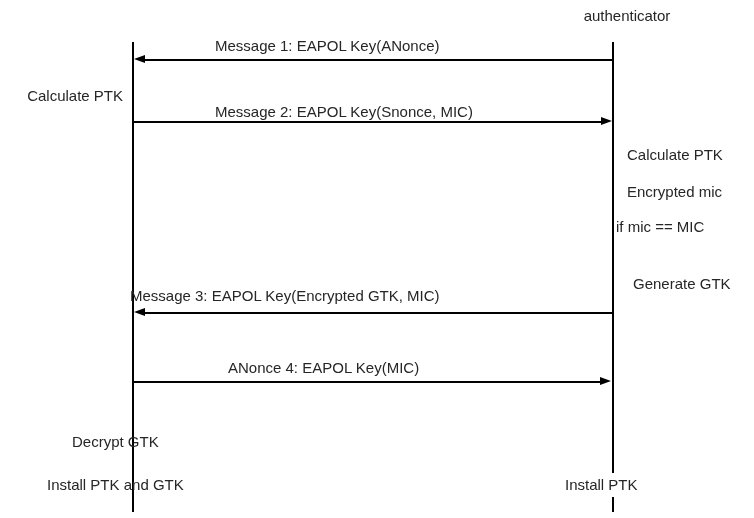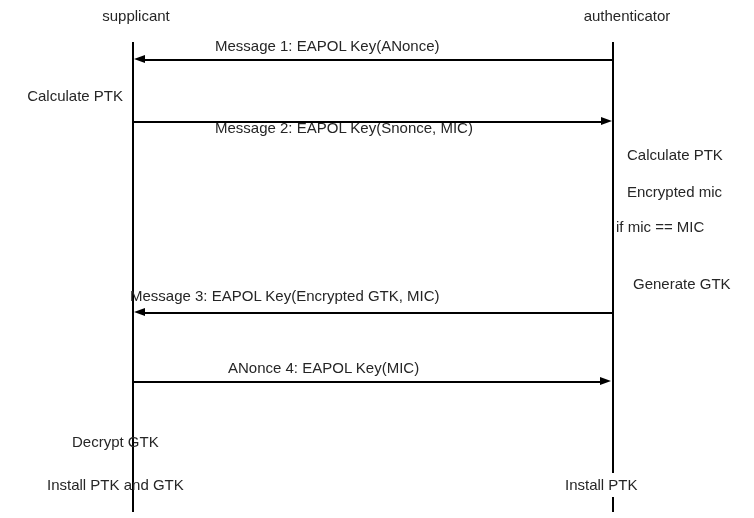--- a/index.html
+++ b/index.html
@@ -47,34 +47,33 @@
     white-space: nowrap;
     line-height: 16px;
   }
   .align-right { text-align: right; }
 </style>
 </head>
 <body>
 
 <div class="canvas">
 
-  <div class="abs actor-label" style="left:56px; top:7px;">supplicant</div>
   <div class="abs actor-label" style="left:547px; top:7px;">authenticator</div>
 
   <div class="abs lifeline" style="left:132px; top:42px; height:470px;"></div>
   <div class="abs lifeline" style="left:612px; top:42px; height:431px;"></div>
   <div class="abs lifeline" style="left:612px; top:497px; height:15px;"></div>
 
   <div class="abs msg-label" style="left:215px; top:38px;">Message 1: EAPOL Key(ANonce)</div>
   <div class="abs msg-line" style="left:144px; top:59px; width:469px;"></div>
   <div class="abs arrowhead-left" style="left:134px; top:55px;"></div>
 
   <div class="abs note-label align-right" style="left:0px; top:88px; width:123px;">Calculate PTK</div>
 
-  <div class="abs msg-label" style="left:215px; top:120px;text-align:center;">Message 2: EAPOL Key(Snonce, MIC)</div>
+  <div class="abs msg-label" style="left:215px; top:104px;text-align:center;">Message 2: EAPOL Key(Snonce, MIC)</div>
   <div class="abs msg-line" style="left:133px; top:121px; width:469px;"></div>
   <div class="abs arrowhead-right" style="left:601px; top:117px;"></div>
 
   <div class="abs note-label" style="left:627px; top:147px;">Calculate PTK</div>
   <div class="abs note-label" style="left:627px; top:184px;">Encrypted mic</div>
   <div class="abs note-label" style="left:616px; top:219px;">if mic == MIC</div>
   <div class="abs note-label" style="left:633px; top:276px;">Generate GTK</div>
 
   <div class="abs msg-label" style="left:130px; top:288px;">Message 3: EAPOL Key(Encrypted GTK, MIC)</div>
   <div class="abs msg-line" style="left:144px; top:312px; width:469px;"></div>

